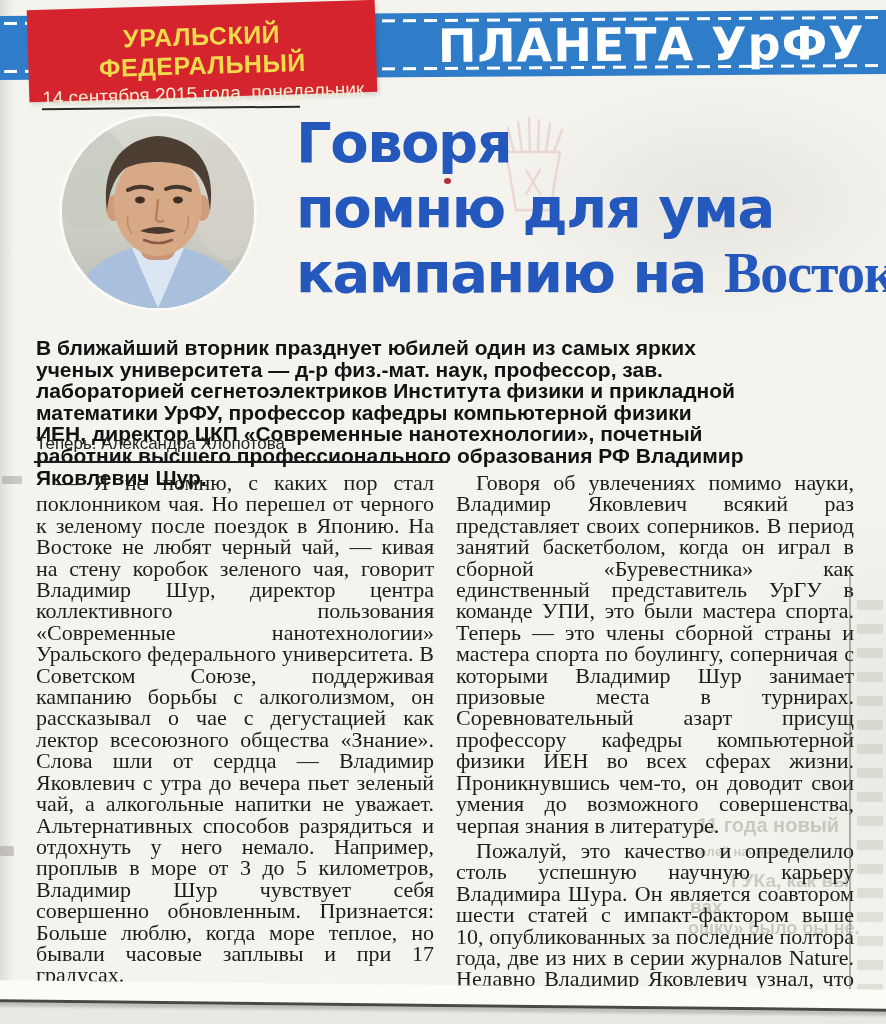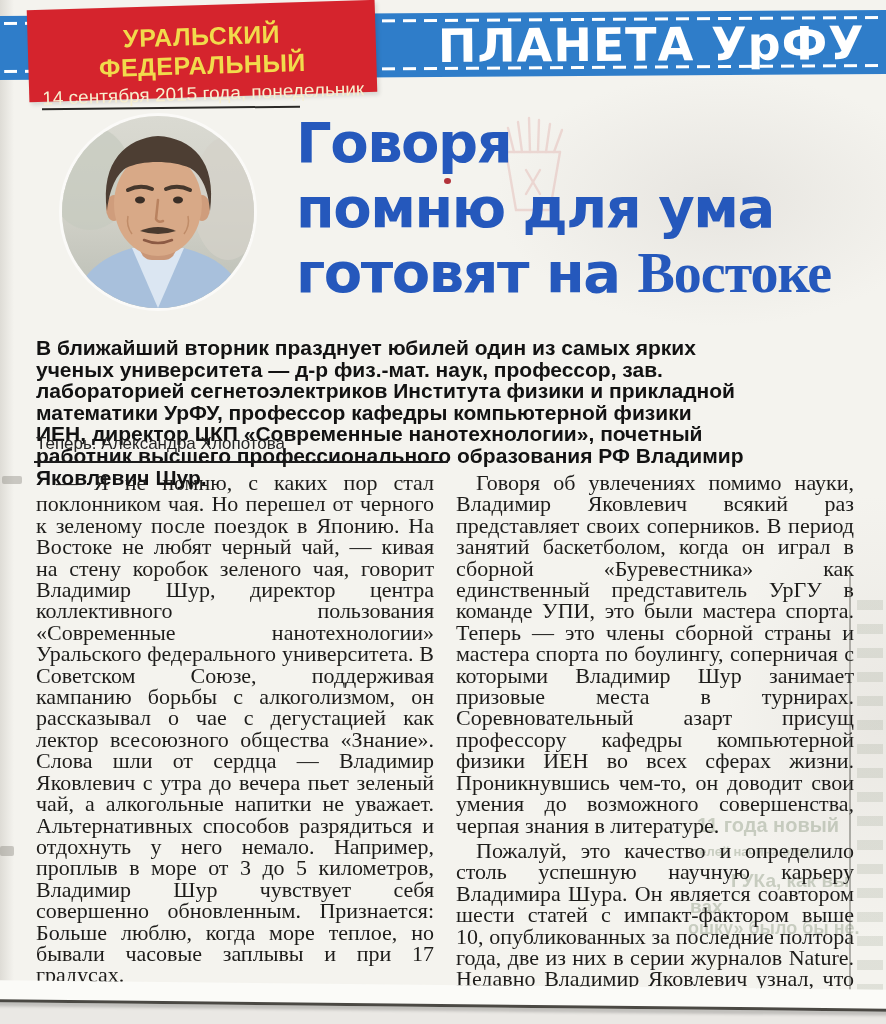--- a/index.html
+++ b/index.html
@@ -132,21 +132,21 @@
         <path d="M34,60 L48,84"></path>
           <path d="M48,60 L34,84"></path>
       </g>
     </svg>
   </div>
   <div class="red-dot"></div>
 
   <h1 class="headline" style="color:#2558bc; margin:0;">
     <div>Говоря</div>
     <div>помню для ума</div>
-    <div><span>готовят на </span><span class="serif">Востоке</span></div>
+    <div><span>кампанию на </span><span class="serif">Востоке</span></div>
   </h1>
 
   <p class="lede">В ближайший вторник празднует юбилей один из самых ярких ученых университета — д-р физ.-мат. наук, профессор, зав. лабораторией сегнетоэлектриков Института физики и прикладной математики УрФУ, профессор кафедры компьютерной физики ИЕН, директор ЦКП «Современные нанотехнологии», почетный работник высшего профессионального образования РФ Владимир Яковлевич Шур.</p>
 
   <div class="byline">Теперь: Александра Хлопотова</div>
   <div class="byline-rule"></div>
 
   <div class="bleed" style="left:697px; top:814px; font-size:20px;">11 года новый</div>
   <div class="bleed" style="left:693px; top:844px; font-size:13px;">телей начинаются</div>
   <div class="bleed" style="left:731px; top:870px; font-size:19px;">ГУКа, как вы</div>

